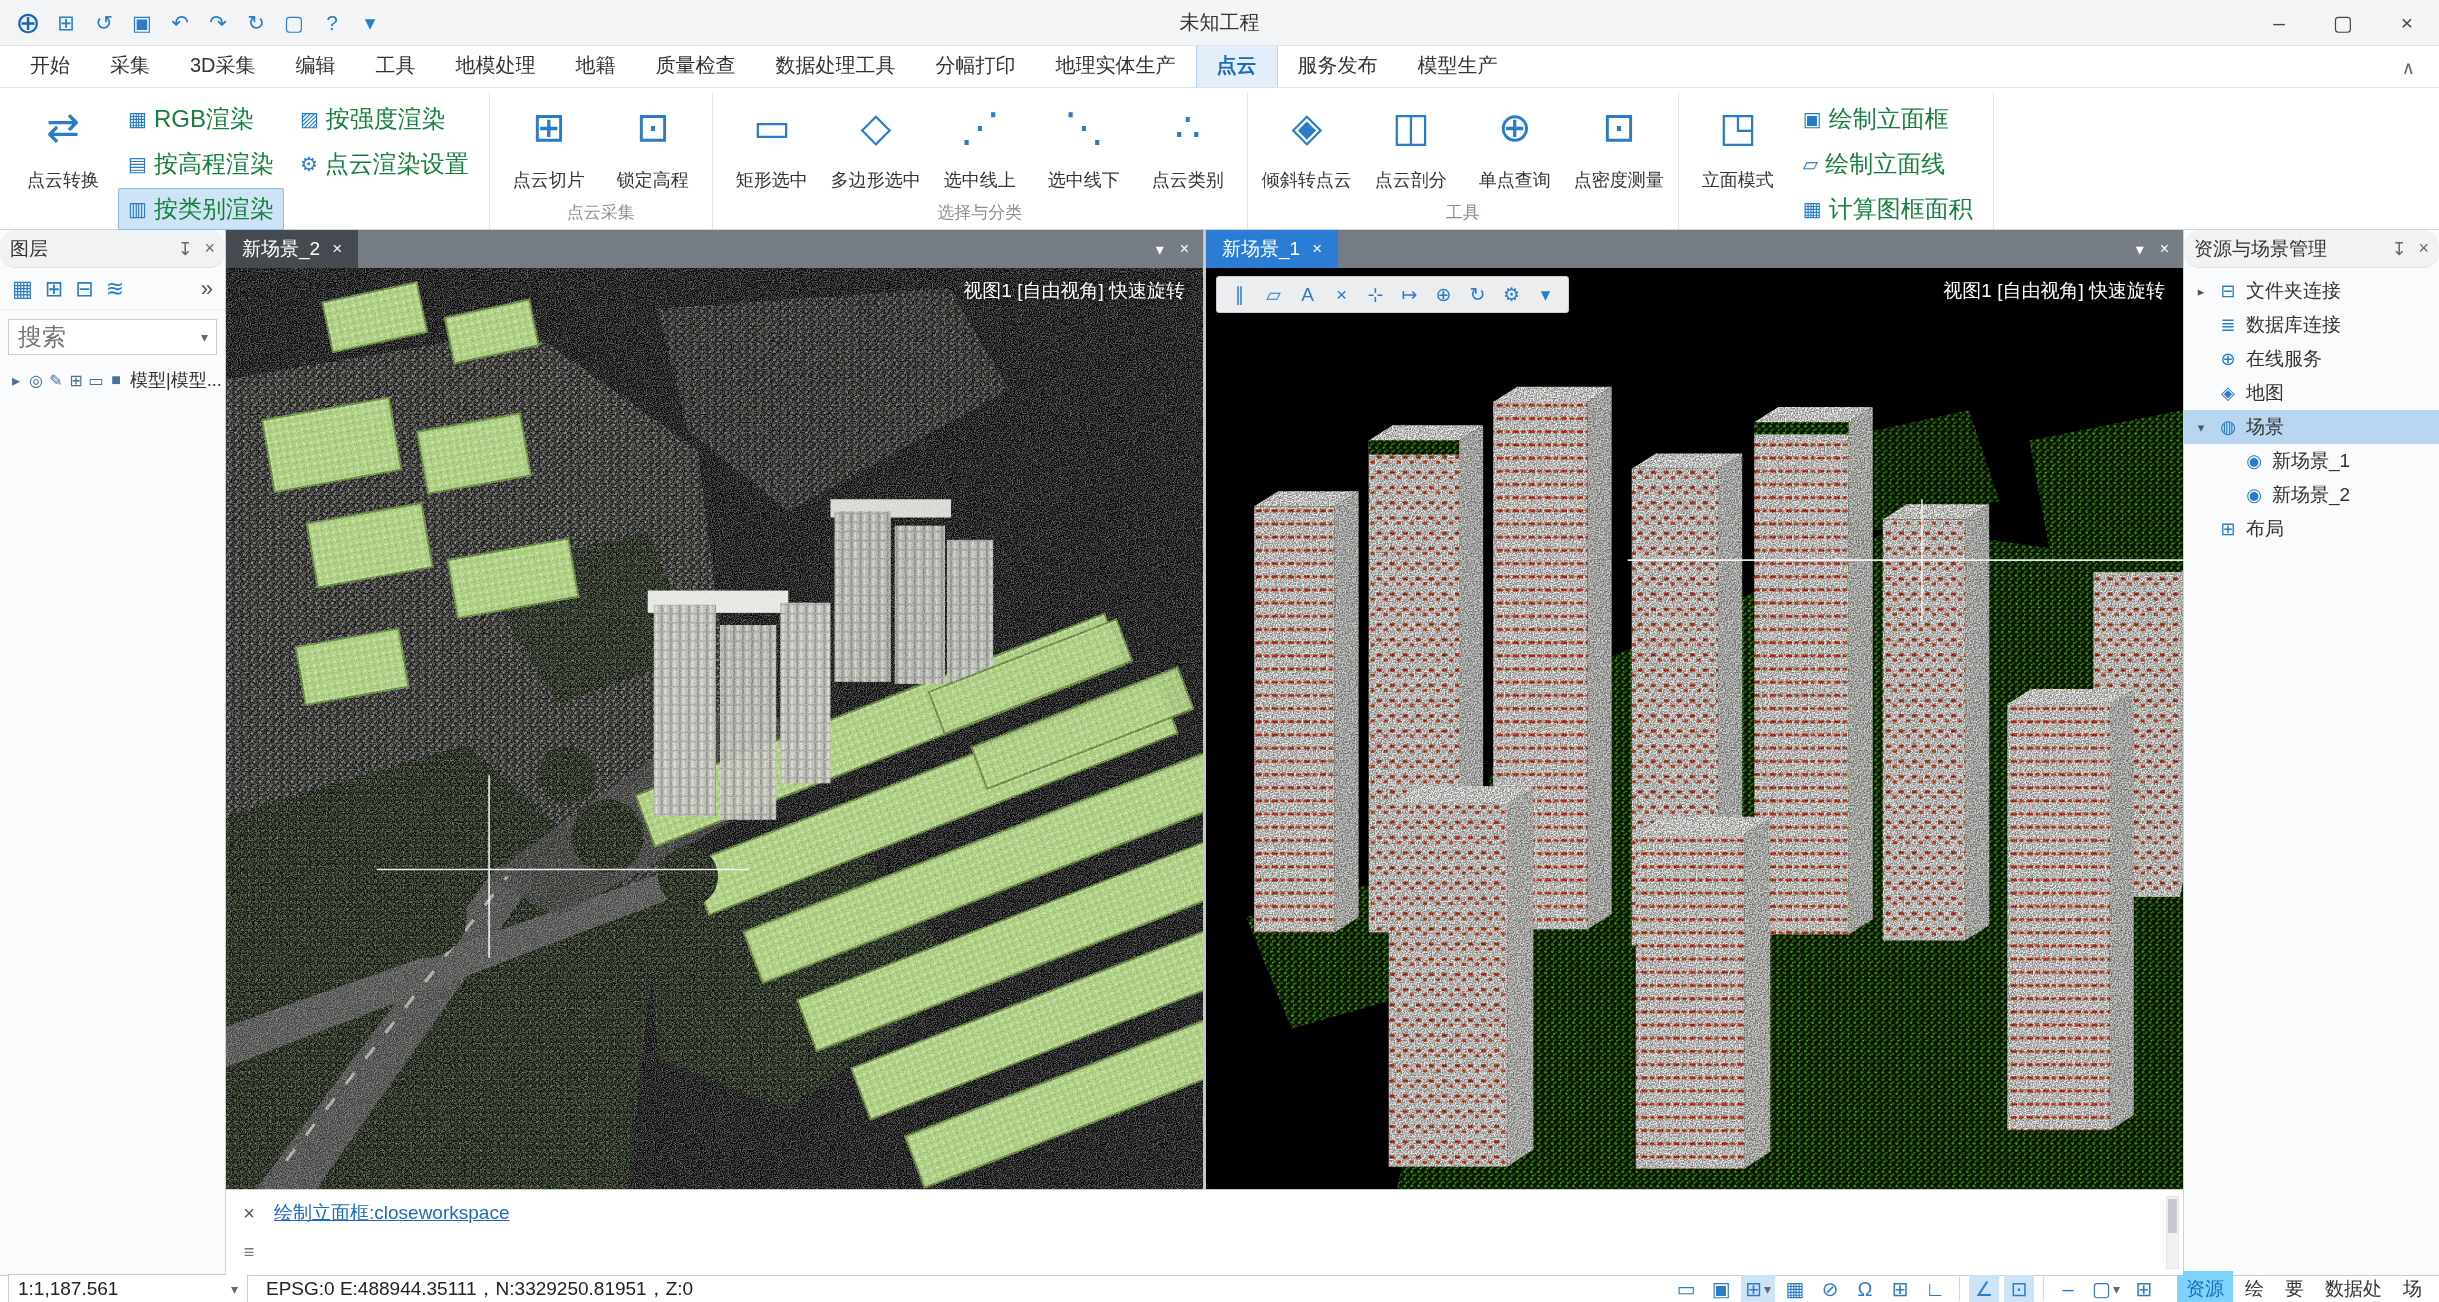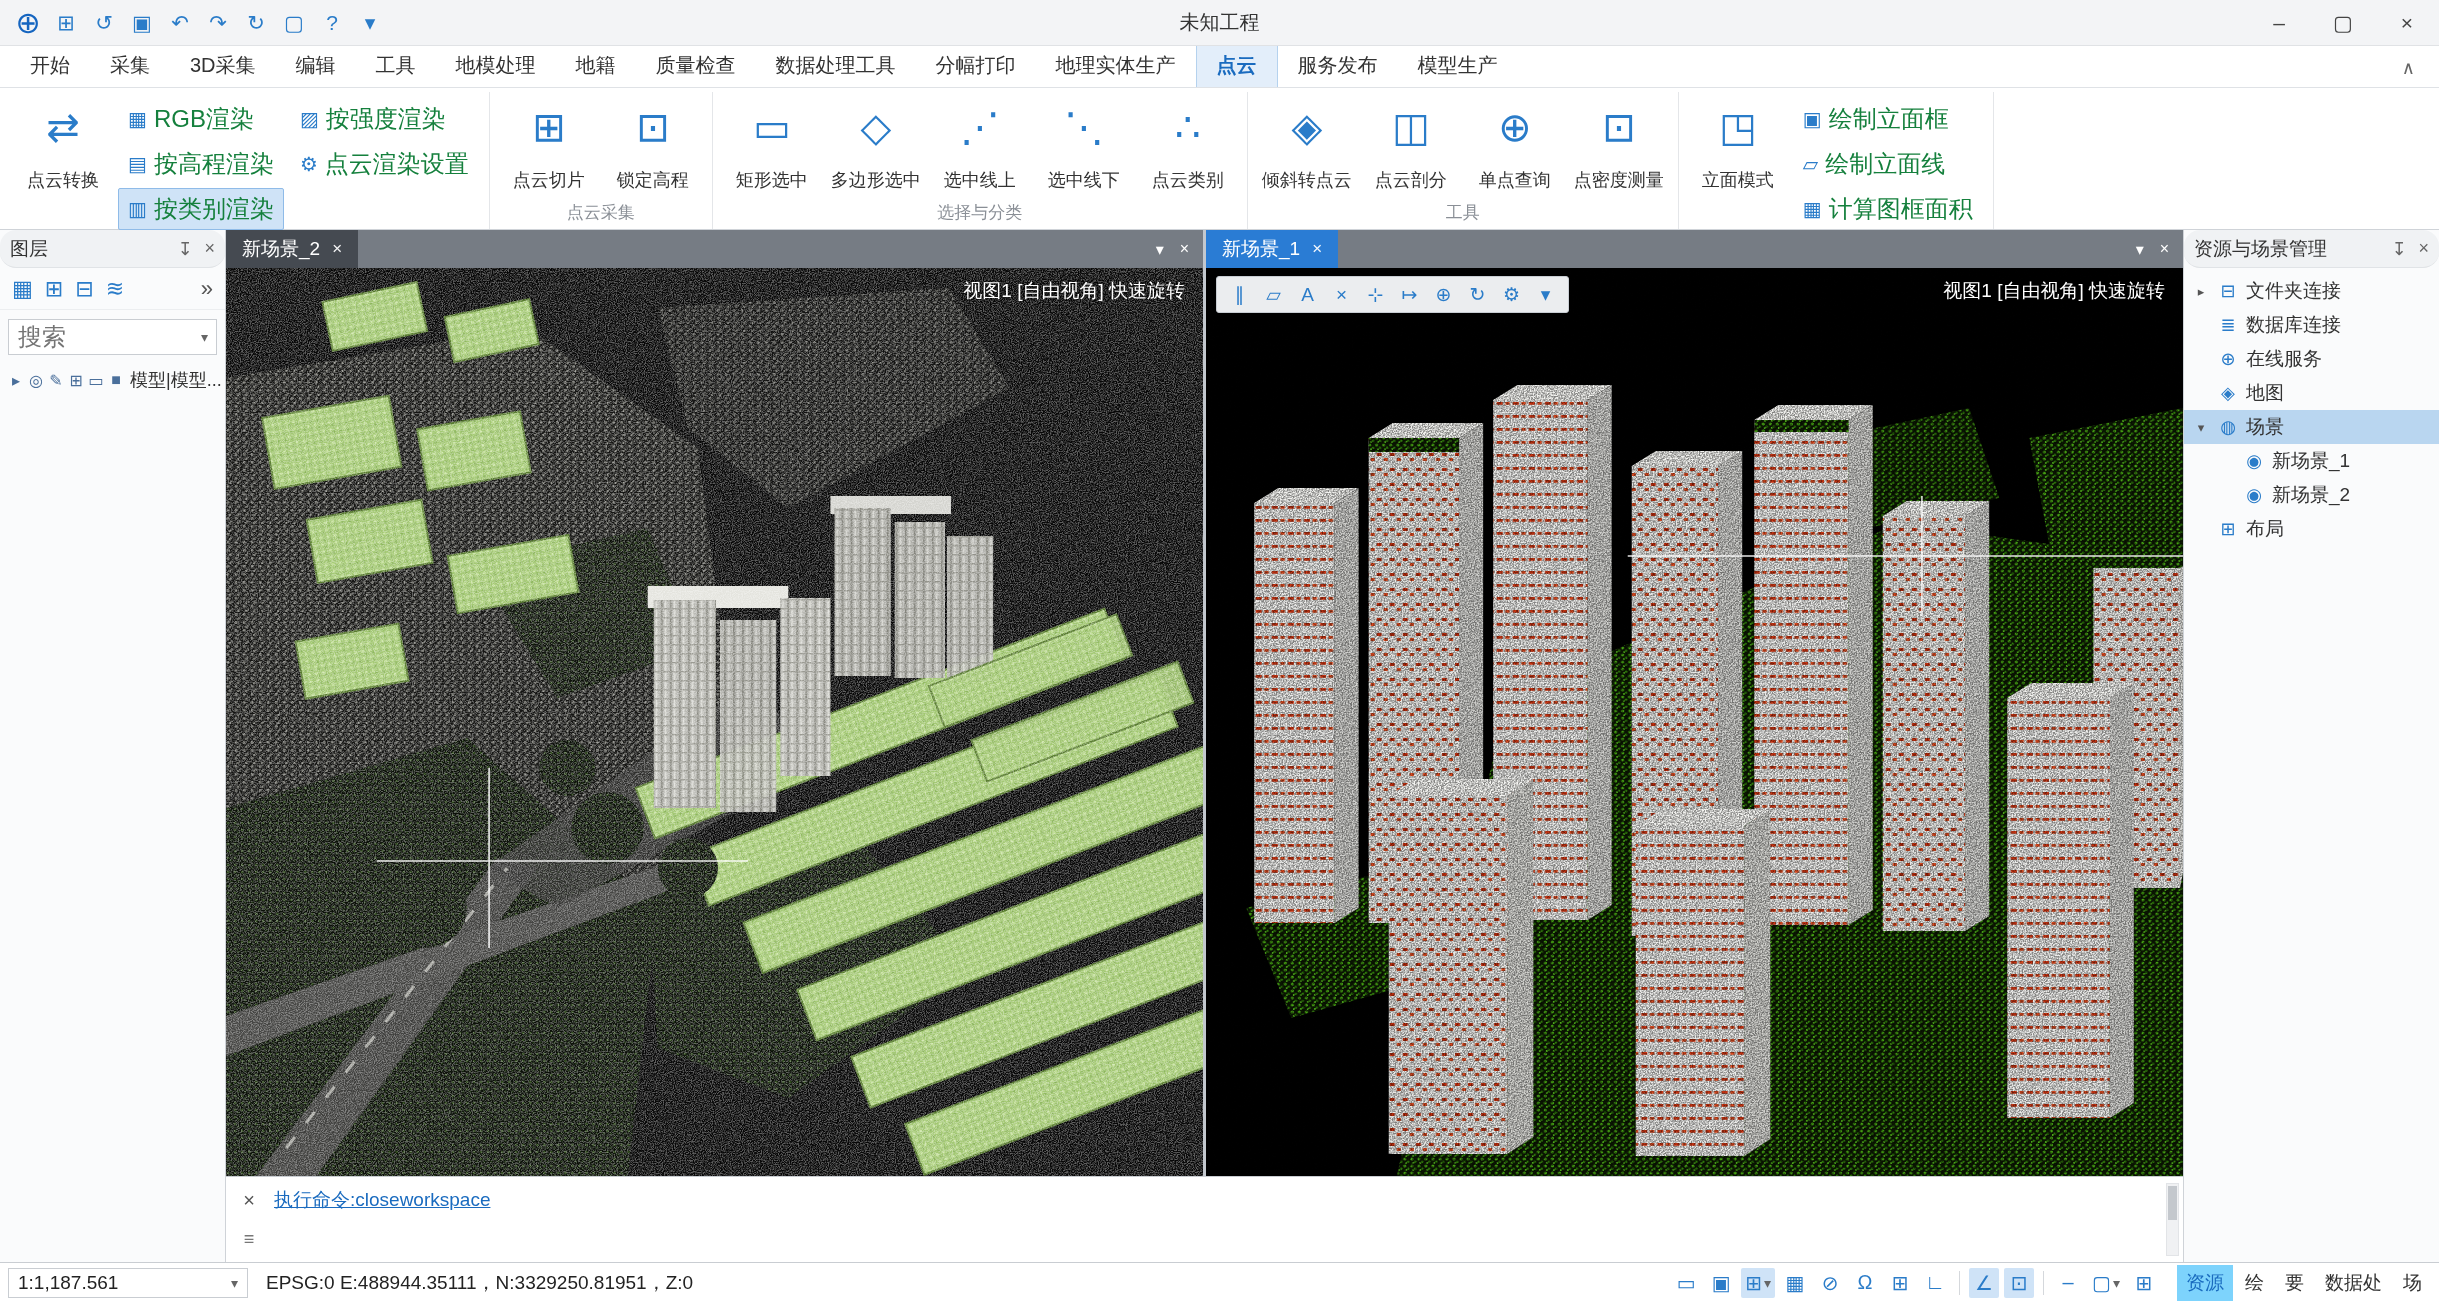--- a/index.html
+++ b/index.html
@@ -78,21 +78,21 @@
   
   .right-panel { width:256px; flex:none; background:#fafbfc; border-left:1px solid #cfd3d8; display:flex; flex-direction:column; }
   .tree { padding:6px 0; font-size:19px; overflow:hidden; }
   .tree-item { display:flex; align-items:center; gap:6px; height:34px; padding-right:6px; white-space:nowrap; }
   .tree-item.selected { background:#b9d6f0; }
   .tree-expander { width:18px; flex:none; color:#555; font-size:13px; text-align:center; }
   .tree-icon { width:24px; flex:none; color:#2a7cc9; font-size:18px; text-align:center; }
   .tree-label { color:#333; }
 
   
-  .statusbar { height:40px; flex:none; background:#fff; border-top:1px solid #c9cdd2; display:flex; align-items:center; padding:0 8px; gap:18px; font-size:19px; }
+  .statusbar { height:27px; flex:none; background:#fff; border-top:1px solid #c9cdd2; display:flex; align-items:center; padding:0 8px; gap:18px; font-size:19px; }
   .sb-scale { width:240px; flex:none; height:30px; border:1px solid #c9cdd2; display:flex; align-items:center; padding:0 9px; background:#fff; }
   .sb-scale .val { flex:1; color:#222; }
   .sb-dd { color:#666; font-size:14px; }
   .sb-coords { color:#222; white-space:nowrap; }
   .sb-tools { margin-left:auto; display:flex; align-items:center; gap:5px; }
   .sb-tool { height:30px; min-width:30px; display:flex; align-items:center; justify-content:center; gap:2px; font-size:20px; color:#2a7cc9; border-radius:2px; padding:0 4px; }
   .sb-tool.active { background:#cfe3f7; }
   .sb-sep { width:1px; height:24px; background:#d5d8dc; margin:0 4px; }
   .sb-panel-tabs { display:flex; align-items:center; gap:3px; flex:none; }
   .sb-ptab { padding:5px 9px; font-size:19px; color:#333; white-space:nowrap; }
@@ -510,21 +510,21 @@
               </div>
             <div class="vp-label">视图1   [自由视角] 快速旋转</div>
           </div>
         </div>
 
       </div>
 
       <div class="command">
         <div class="cmd-row">
           <span class="cmd-x">×</span>
-          <a class="cmd-link">执行命令:closeworkspace</a>
+          <a class="cmd-link">绘制立面框:closeworkspace</a>
         </div>
         <div class="cmd-row">
           <span class="cmd-menu">≡</span>
         </div>
         <div class="cmd-scrollbar"></div>
       </div>
     </div>
 
     <div class="right-panel">
       <div class="panel-header">

